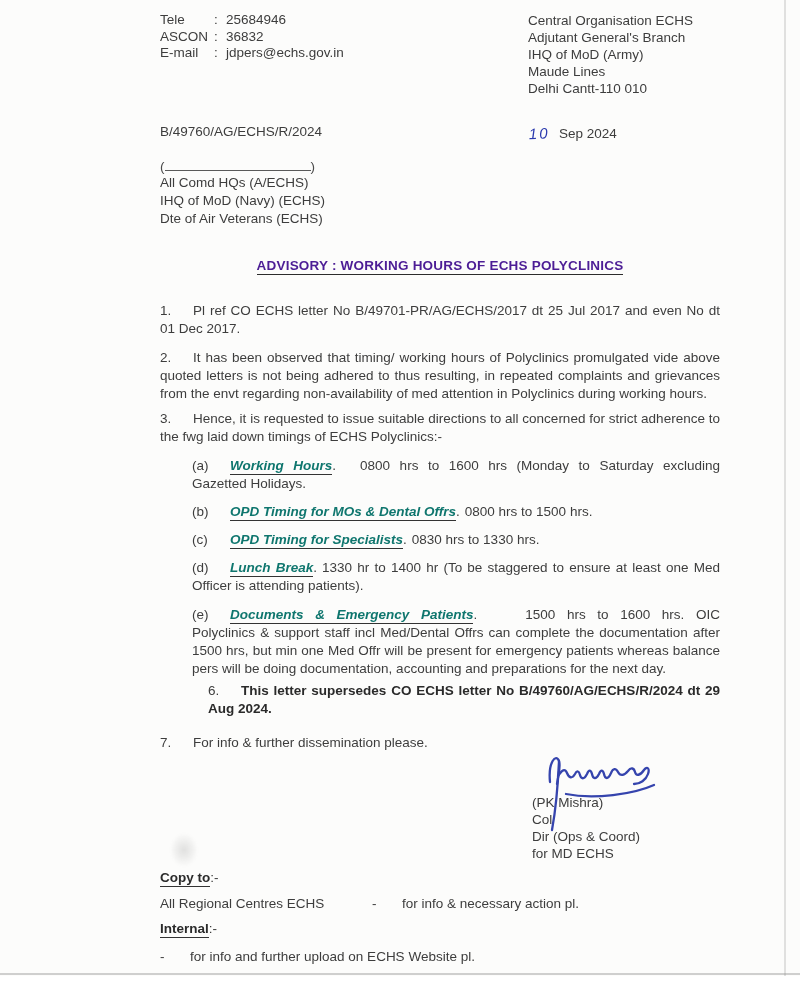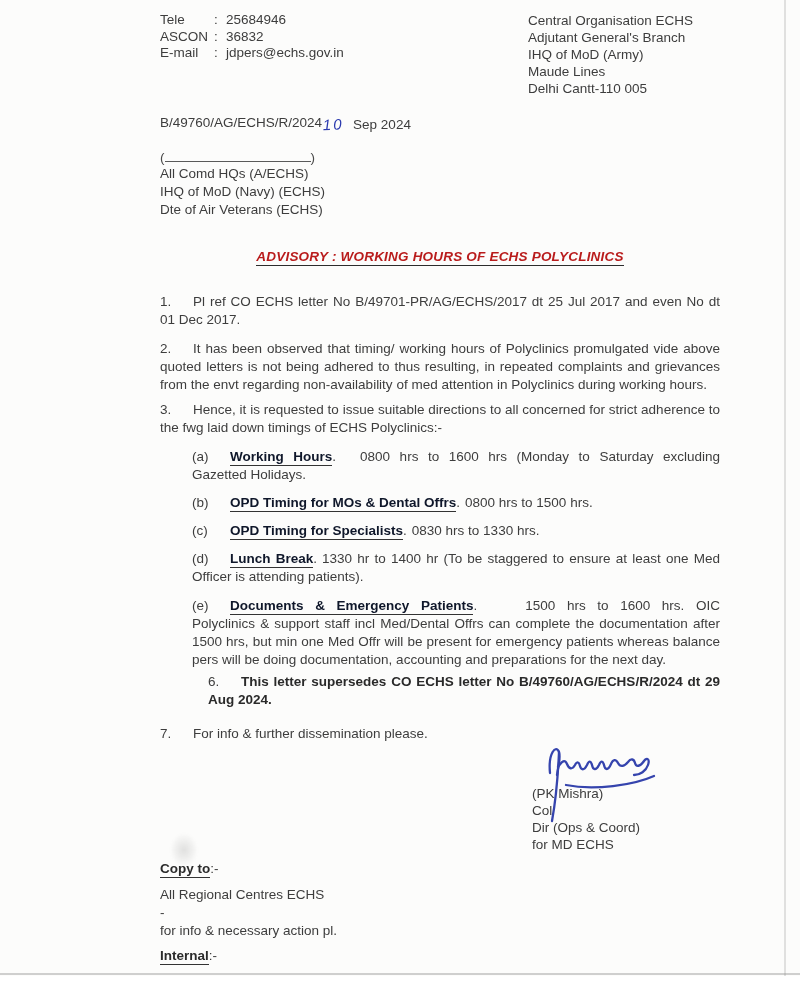--- a/index.html
+++ b/index.html
@@ -7,51 +7,51 @@
         font-family:"Liberation Sans",sans-serif;color:#3d3d3d;}
   .content{position:absolute;left:160px;top:0;width:560px;padding-top:12px;
            font-size:13.5px;line-height:18px;}
   
   .header-row{display:flex;justify-content:space-between;}
   .contact{line-height:16.5px;}
   .contact-row{display:flex;}
   .contact-label{width:54px;}
   .contact-colon{width:12px;}
   .org{width:192px;line-height:17px;}
-  .ref-row{display:flex;margin-top:17px;}
+  .ref-row{display:flex;justify-content:space-between;margin-top:26px;}
   .date-cell{width:192px;display:flex;align-items:flex-end;}
   .hand-day{margin-right:5px;}
   
   .addressees{margin-top:16px;}
   .blank-parens{line-height:15px;color:#4a4a4a;}
   .blank-underline{display:inline-block;width:146px;height:11px;border-bottom:1.4px solid #5a5a5a;}
   .addr-line{margin-top:0;}
   .addr-line + .addr-line{margin-top:0;}
   
   .title{margin-top:29px;text-align:center;}
-  .title span{font-weight:bold;color:#b91c1c;letter-spacing:.2px;
-              border-bottom:1.6px solid #2c2c2c;padding-bottom:1px;font-style:italic;}
+  .title span{font-weight:bold;color:#4c1d95;letter-spacing:.2px;
+              border-bottom:1.6px solid #2c2c2c;padding-bottom:1px;}
   
   p{margin:0;text-align:justify;}
   .para{margin-top:11px;}
   .pnum{display:inline-block;width:33px;}
   .sub{margin-left:32px;margin-top:10px;}
   .snum{display:inline-block;width:38px;}
-  .item-heading{font-weight:bold;color:#0f172a;border-bottom:1.5px solid #333;padding-bottom:.5px;}
+  .item-heading{font-weight:bold;color:#0f766e;border-bottom:1.5px solid #333;padding-bottom:.5px;font-style:italic;}
   .dot{margin-right:5px;}
   .gap-a{margin-right:24px;}
   .gap-e{margin-right:48px;}
   .bold-text{font-weight:bold;color:#2a2a2a;}
   
   .sig-block{position:relative;margin-left:372px;margin-top:2px;width:188px;padding-top:40px;line-height:17px;}
   .sig-svg{position:absolute;top:-8px;left:2px;}
   
   .section-head{margin-top:7px;}
   .section-head .hd{font-weight:bold;color:#2b2b2b;border-bottom:1.5px solid #333;padding-bottom:.5px;}
-  .dist-row{display:flex;margin-top:8px;flex-direction:column;}
+  .dist-row{display:flex;margin-top:8px;}
   .dist-recipient{width:212px;}
   .dist-dash{width:30px;}
   .dist-purpose{flex:1;}
   
   .scan-v{position:absolute;top:0;bottom:0;right:14px;width:2px;background:rgba(150,150,150,.28);}
   .scan-b{position:absolute;left:0;right:0;bottom:1px;height:2px;background:rgba(135,135,135,.38);}
   .smudge{position:absolute;left:170px;top:833px;width:28px;height:34px;
           background:radial-gradient(ellipse at center,rgba(125,125,125,.22),rgba(125,125,125,0) 70%);
           filter:blur(1px);}
 </style>
@@ -77,21 +77,21 @@
           <span class="contact-label">E-mail</span>
           <span class="contact-colon">:</span>
           <span>jdpers@echs.gov.in</span>
         </div>
       </div>
       <div class="org">
         <div>Central Organisation ECHS</div>
         <div>Adjutant General's Branch</div>
         <div>IHQ of MoD (Army)</div>
         <div>Maude Lines</div>
-        <div>Delhi Cantt-110 005</div>
+        <div>Delhi Cantt-110 010</div>
       </div>
     </div>
 
     <div class="ref-row">
       <span>B/49760/AG/ECHS/R/2024</span>
       <span class="date-cell">
         <svg class="hand-day" width="26" height="20" viewBox="0 0 26 20">
           <text x="1" y="16" font-size="15" font-style="italic" letter-spacing="2" fill="#2b3aae" transform="rotate(-3 6 14)">10</text>
         </svg>
         <span>Sep 2024</span>
@@ -166,20 +166,21 @@
       <span class="dist-recipient">All Regional Centres ECHS</span>
       <span class="dist-dash">-</span>
       <span class="dist-purpose">for info &amp; necessary action pl.</span>
     </div>
 
     <div class="section-head">
       <span class="hd">Internal</span><span>:-</span>
     </div>
     <div class="dist-row" style="margin-top:10px;">
       <span class="dist-dash">-</span>
+      <span class="dist-purpose">for info and further upload on ECHS Website pl.</span>
     </div>
 
   </div>
 
   <div class="smudge"></div>
   <div class="scan-v"></div>
   <div class="scan-b"></div>
 </div>
 
 </body></html>

